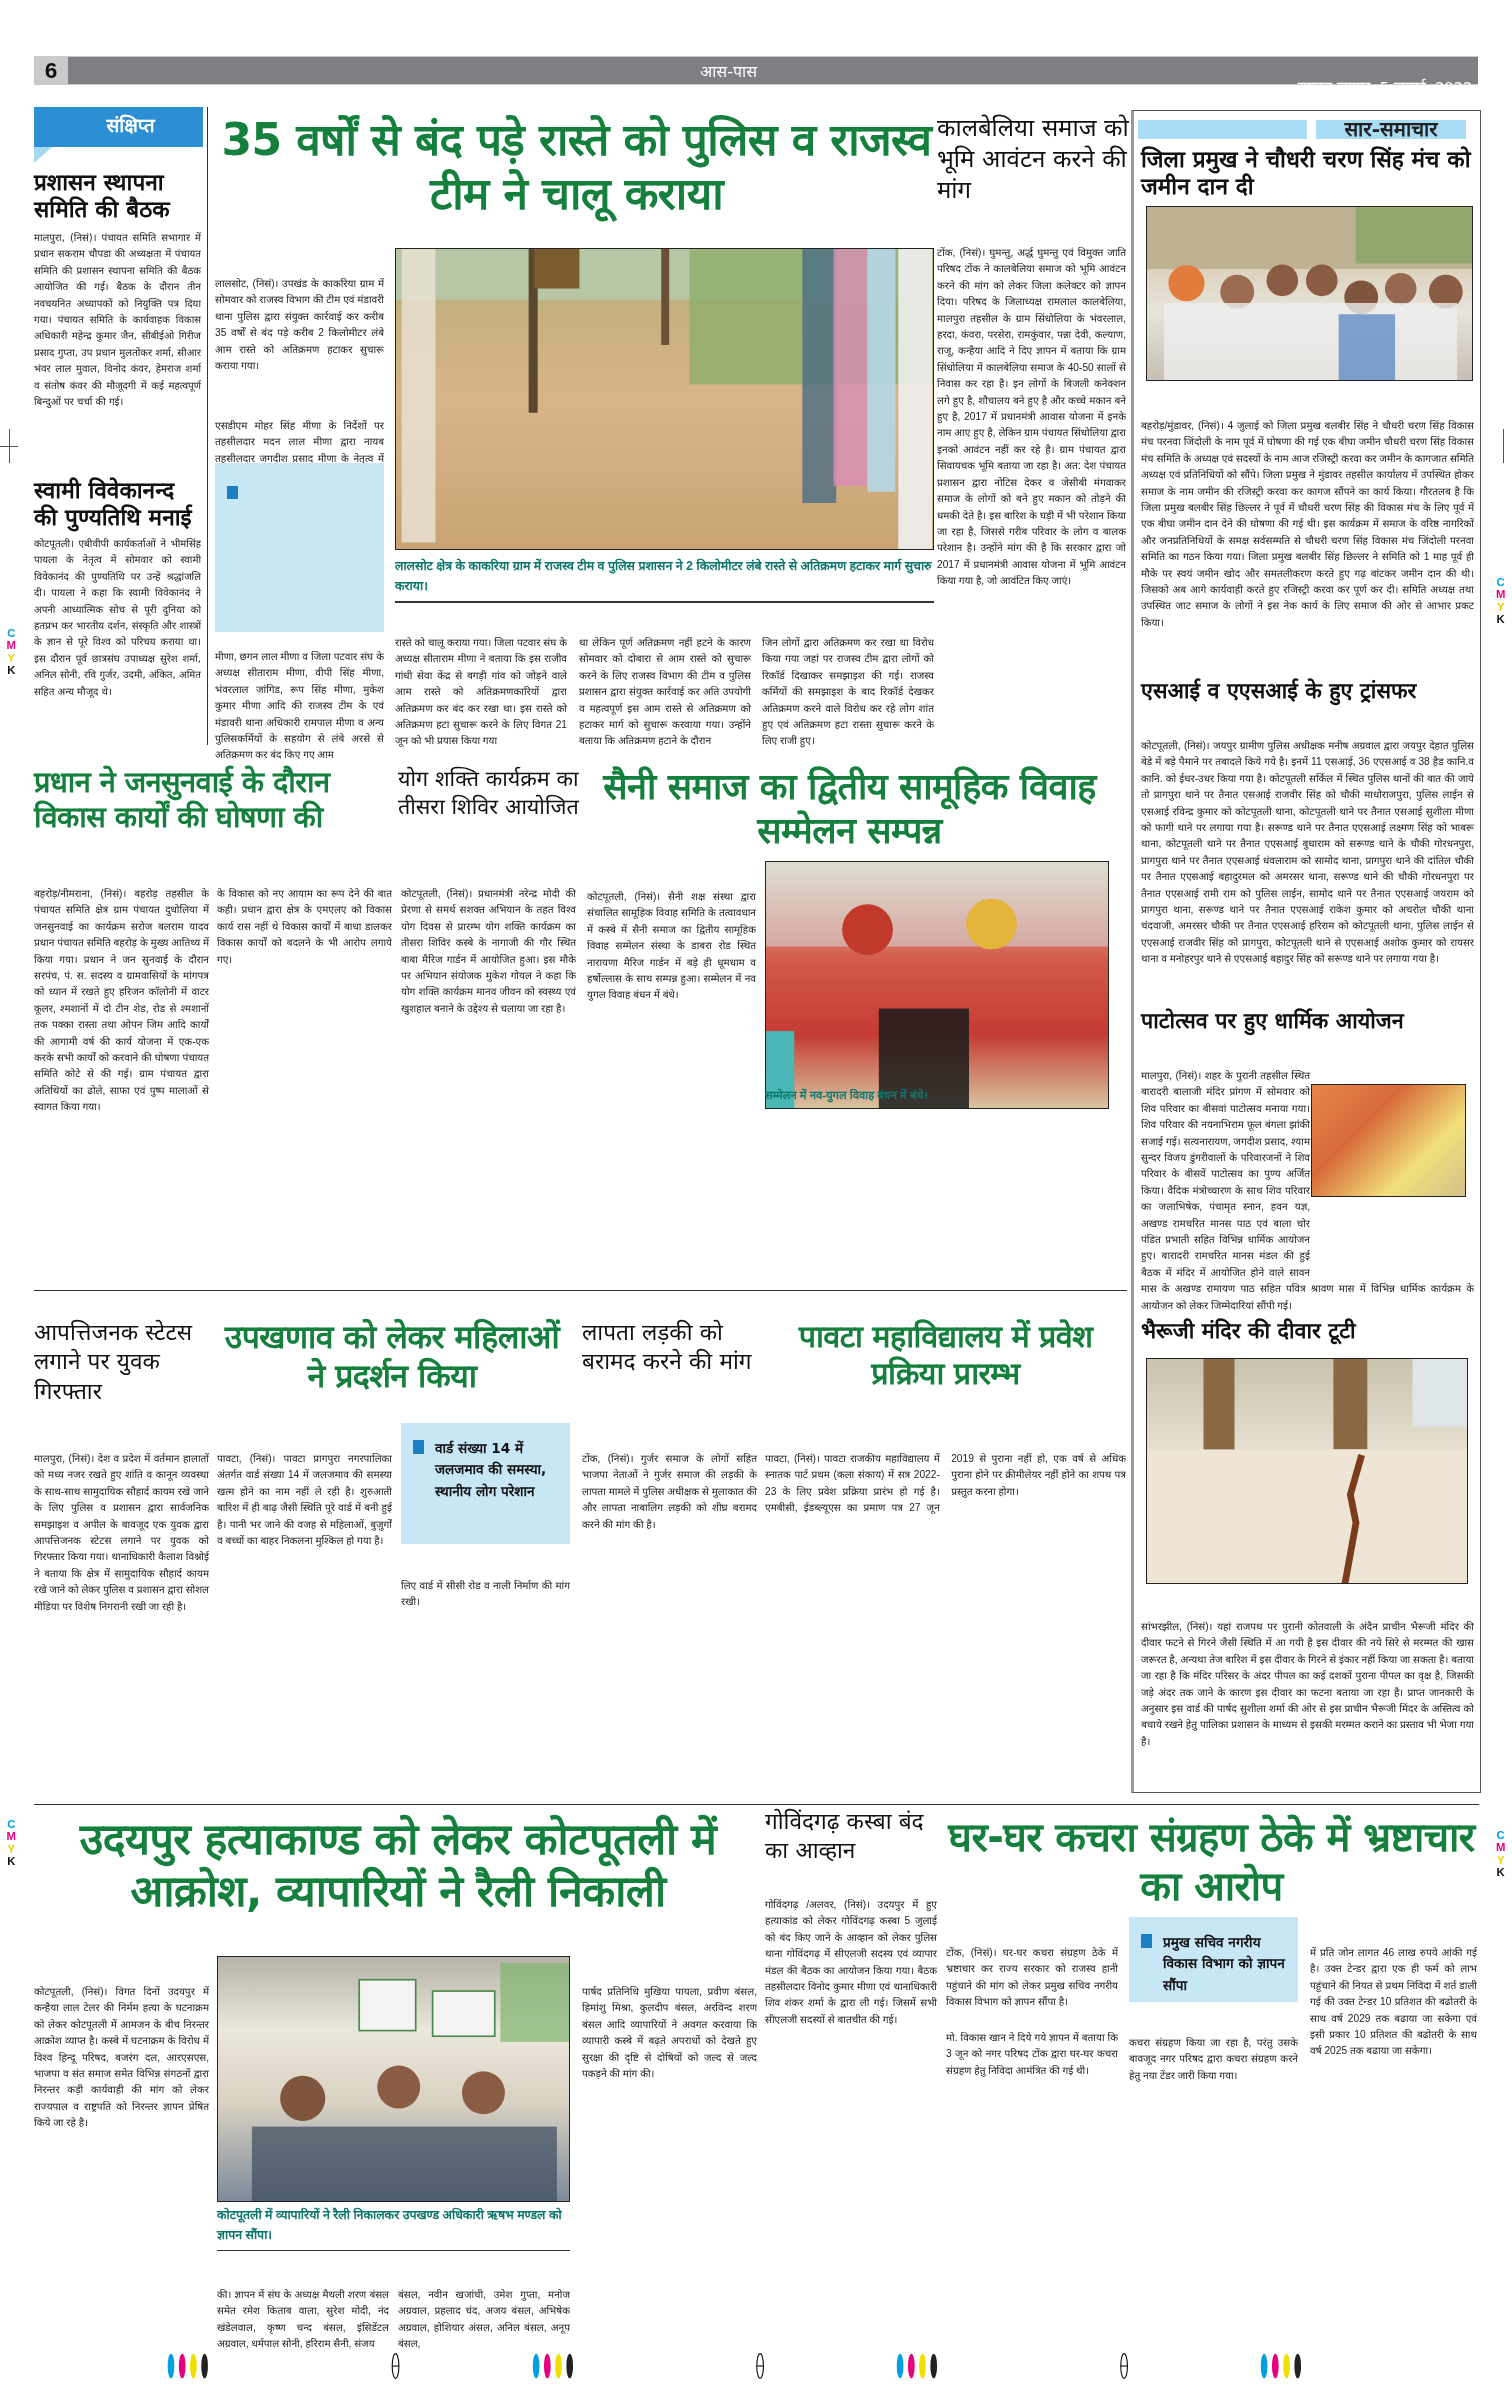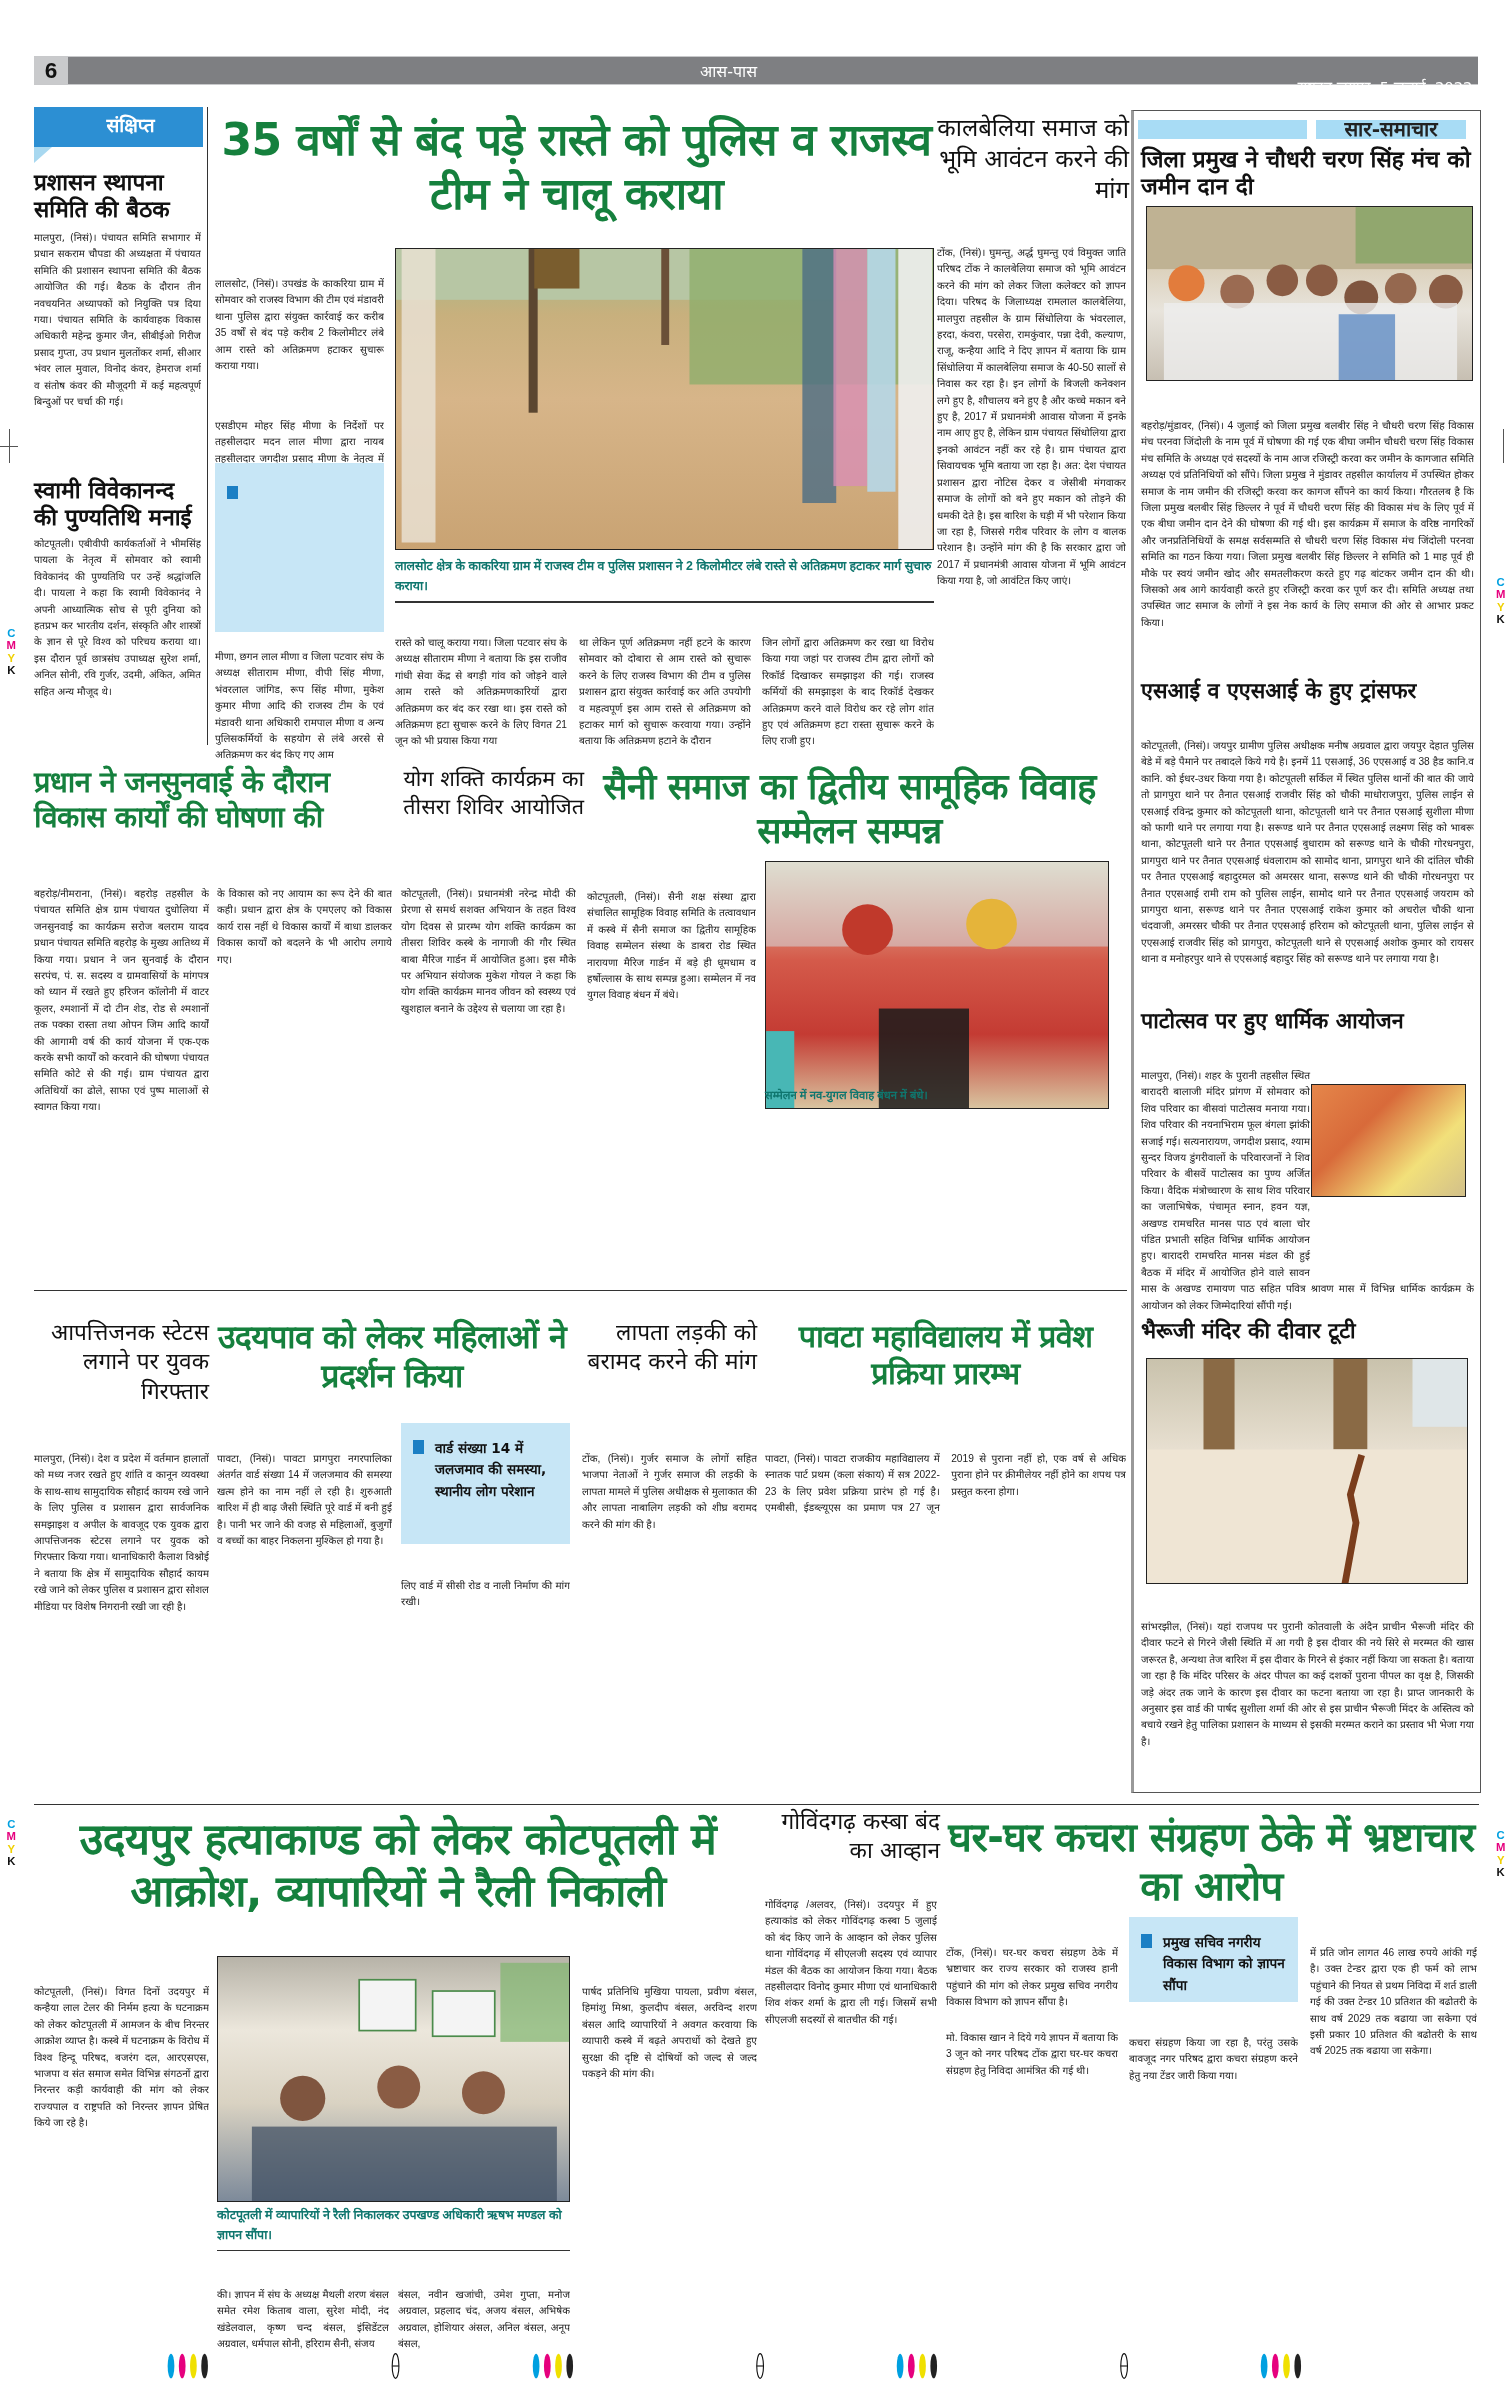--- a/index.html
+++ b/index.html
@@ -11,21 +11,21 @@
   .mast .pg { position: absolute; left: 0; top: 0; width: 34px; height: 100%; background: #c9cacc; color: #111; font: bold 22.6px "Liberation Sans", sans-serif; text-align: center; line-height: 28px; }
   .mast .sec { position: absolute; left: 666px; top: 3.4px; font: 16px "DejaVu Sans", sans-serif; }
   .mast .date { position: absolute; right: 5.6px; top: 3.4px; font: 14.7px "DejaVu Sans", sans-serif; margin-top: 16px; }
   .reg { position:absolute; width: 0.6px; background:#555; }
   .regh { position:absolute; height: 0.6px; background:#555; }
   
   .body-text { font-family: "DejaVu Sans", sans-serif; font-size: 10px; line-height: 16.4px; text-align: justify; color: #222; }
   .cond { font-family: "Liberation Sans", sans-serif; font-size: 10.2px; line-height: 16.4px; text-align: justify; color: #222; margin-top: 28px; }
   .hd-xl { font-family: "DejaVu Sans", sans-serif; font-weight: bold; color: #15803d; line-height: 1.22; letter-spacing: -0.6px; text-align: center; }
   .hd-l { font-family: "DejaVu Sans", sans-serif; font-weight: bold; color: #111; line-height: 1.2; }
-  .hd-light { font-family: "DejaVu Sans", sans-serif; font-weight: normal; color: #111; text-align: right; line-height: 1.3; }
+  .hd-light { font-family: "DejaVu Sans", sans-serif; font-weight: normal; color: #111; text-align: left; line-height: 1.3; }
   .vline { position: absolute; width: 1.1px; background: #333; }
   .hline { position: absolute; height: 1.1px; background: #333; }
   .photo { position: absolute; border: 1.1px solid #222; overflow: hidden; }
   .caption { font-family: "Liberation Sans", sans-serif; font-weight: bold; font-size: 12.4px; line-height: 20.3px; color: #0f766e; }
   .hl-box { position: absolute; background: #c7e6f6; padding: 14.7px 12.4px 11.3px 34px; font-family: "DejaVu Sans", sans-serif; font-weight: bold; font-size: 17px; line-height: 28px; color: #111; }
   .hl-box .sq { position: absolute; left: 12.4px; top: 22.6px; width: 10.2px; height: 13.6px; background: #1b7fc4; }
   .cmyk { position: absolute; font: bold 11.3px "Liberation Sans", sans-serif; line-height: 12.4px; text-align: center; width: 11.3px; }
   .cmyk span { display: block; }
   .sidebar-box { position: absolute; border: 1.1px solid #555; }
 </style>
@@ -170,21 +170,21 @@
     <rect x="0" y="300" width="50" height="140" fill="#48b7b5"></rect>
   </svg>
 </div>
 <div class="abs caption" style="left:765px; top:1085px; width:344px; font-size:11.3px;">सम्मेलन में नव-युगल विवाह बंधन में बंधे।</div>
 
 <div class="hline" style="left:34px; top:1290px; width:1093px; height:1.1px;"></div>
 
 <div class="abs hd-light" style="left:34px; top:1318px; width:175px; font-size:22.6px;">आपत्तिजनक स्टेटस लगाने पर युवक गिरफ्तार</div>
 <div class="abs cond" style="left:34px; top:1423px; width:175px; height:373px; overflow:hidden;">मालपुरा, (निसं)। देश व प्रदेश में वर्तमान हालातों को मध्य नजर रखते हुए शांति व कानून व्यवस्था के साथ-साथ सामुदायिक सौहार्द कायम रखे जाने के लिए पुलिस व प्रशासन द्वारा सार्वजनिक समझाइश व अपील के बावजूद एक युवक द्वारा आपत्तिजनक स्टेटस लगाने पर युवक को गिरफ्तार किया गया। थानाधिकारी कैलाश विश्नोई ने बताया कि क्षेत्र में सामुदायिक सौहार्द कायम रखे जाने को लेकर पुलिस व प्रशासन द्वारा सोशल मीडिया पर विशेष निगरानी रखी जा रही है।</div>
 
-<div class="abs hd-xl" style="left:217px; top:1318px; width:350px; font-size:32px;">उदयपाव को लेकर महिलाओं ने प्रदर्शन किया</div>
+<div class="abs hd-xl" style="left:217px; top:1318px; width:350px; font-size:32px;">उपखणाव को लेकर महिलाओं ने प्रदर्शन किया</div>
 <div class="abs cond" style="left:217px; top:1423px; width:175px; height:373px; overflow:hidden;">पावटा, (निसं)। पावटा प्रागपुरा नगरपालिका अंतर्गत वार्ड संख्या 14 में जलजमाव की समस्या खत्म होने का नाम नहीं ले रही है। शुरुआती बारिश में ही बाढ़ जैसी स्थिति पूरे वार्ड में बनी हुई है। पानी भर जाने की वजह से महिलाओं, बुजुर्गों व बच्चों का बाहर निकलना मुश्किल हो गया है।</div>
 <div class="hl-box" style="left:401px; top:1423px; width:169px; height:121px; font-size:13.6px; line-height:21.5px;">
   <div class="sq" style="top:17px;"></div>
   <div>वार्ड संख्या 14 में जलजमाव की समस्या, स्थानीय लोग परेशान</div>
 </div>
 <div class="abs cond" style="left:401px; top:1550px; width:169px; height:246px; overflow:hidden;">लिए वार्ड में सीसी रोड व नाली निर्माण की मांग रखी।</div>
 
 <div class="abs hd-light" style="left:582px; top:1318px; width:175px; font-size:22.6px;">लापता लड़की को बरामद करने की मांग</div>
 <div class="abs cond" style="left:582px; top:1423px; width:175px; height:373px; overflow:hidden;">टोंक, (निसं)। गुर्जर समाज के लोगों सहित भाजपा नेताओं ने गुर्जर समाज की लड़की के लापता मामले में पुलिस अधीक्षक से मुलाकात की और लापता नाबालिग लड़की को शीघ्र बरामद करने की मांग की है।</div>
 

